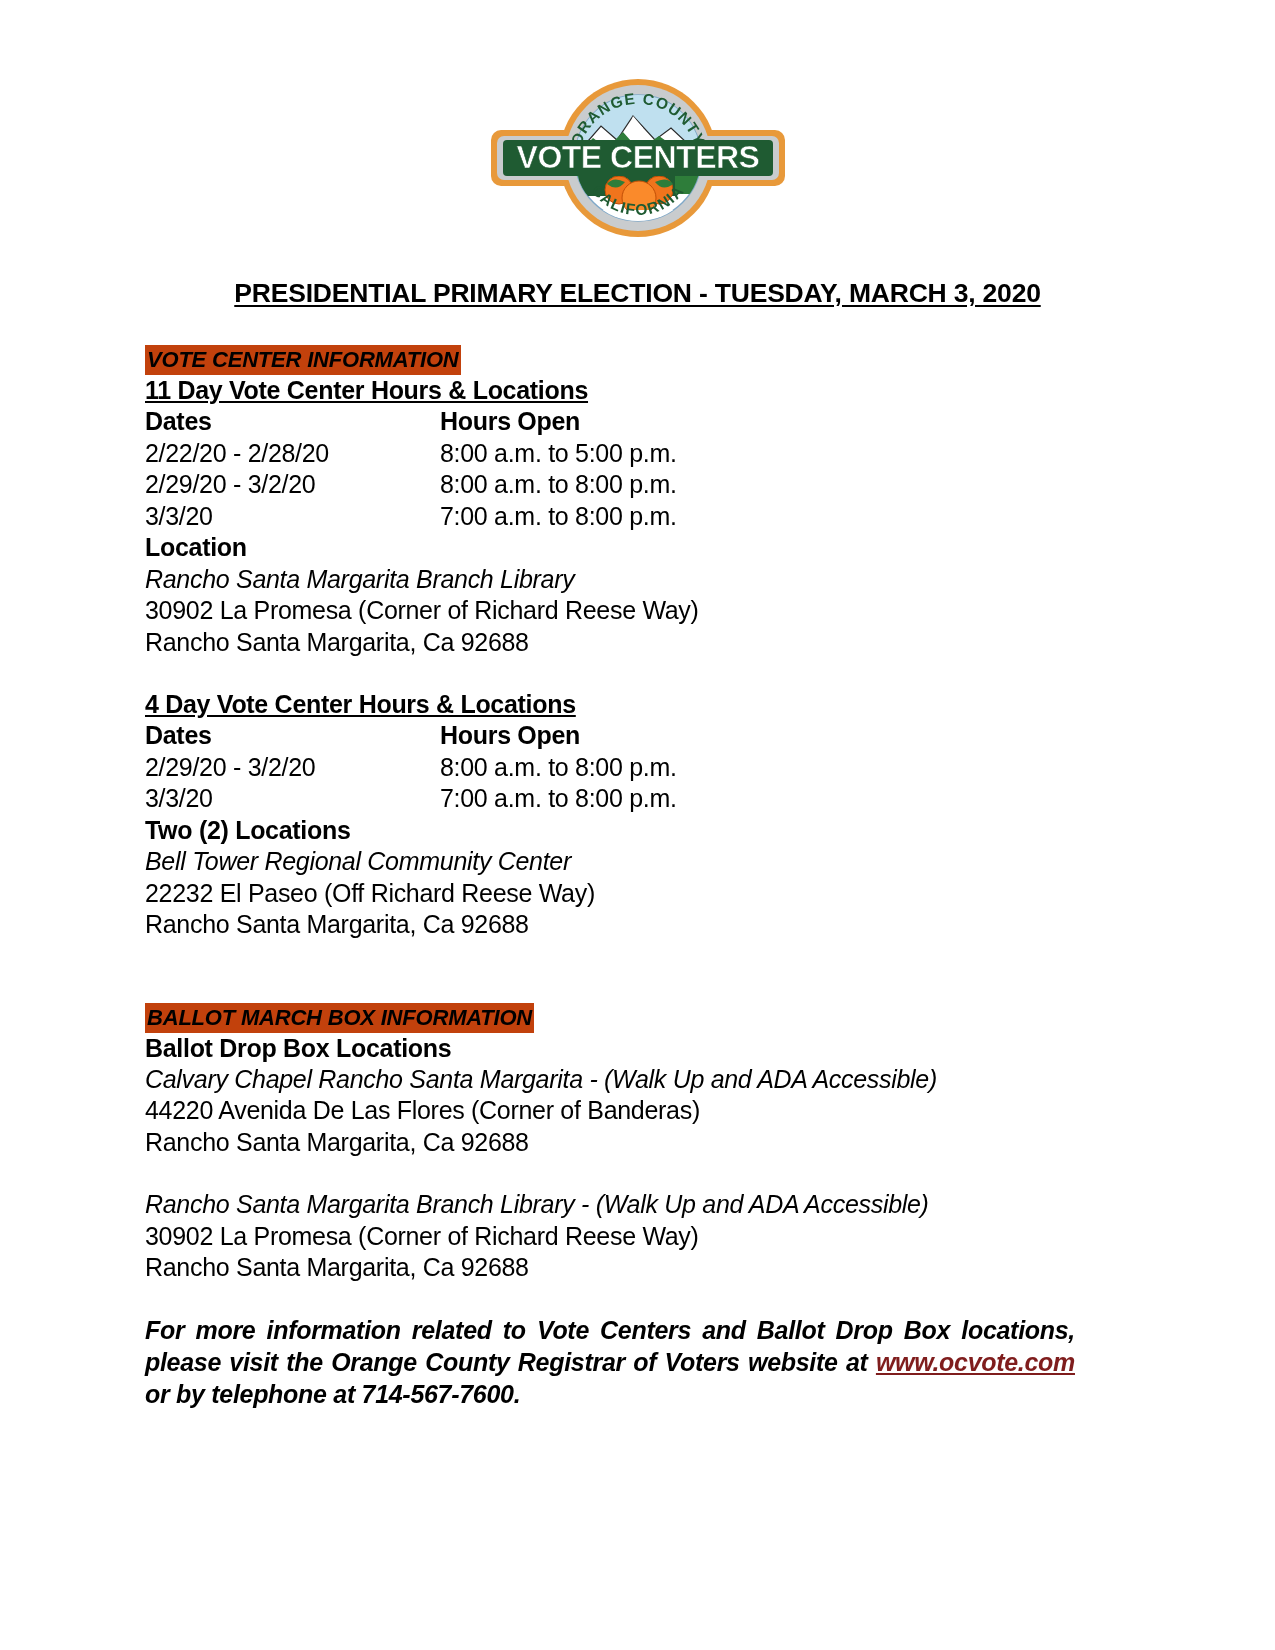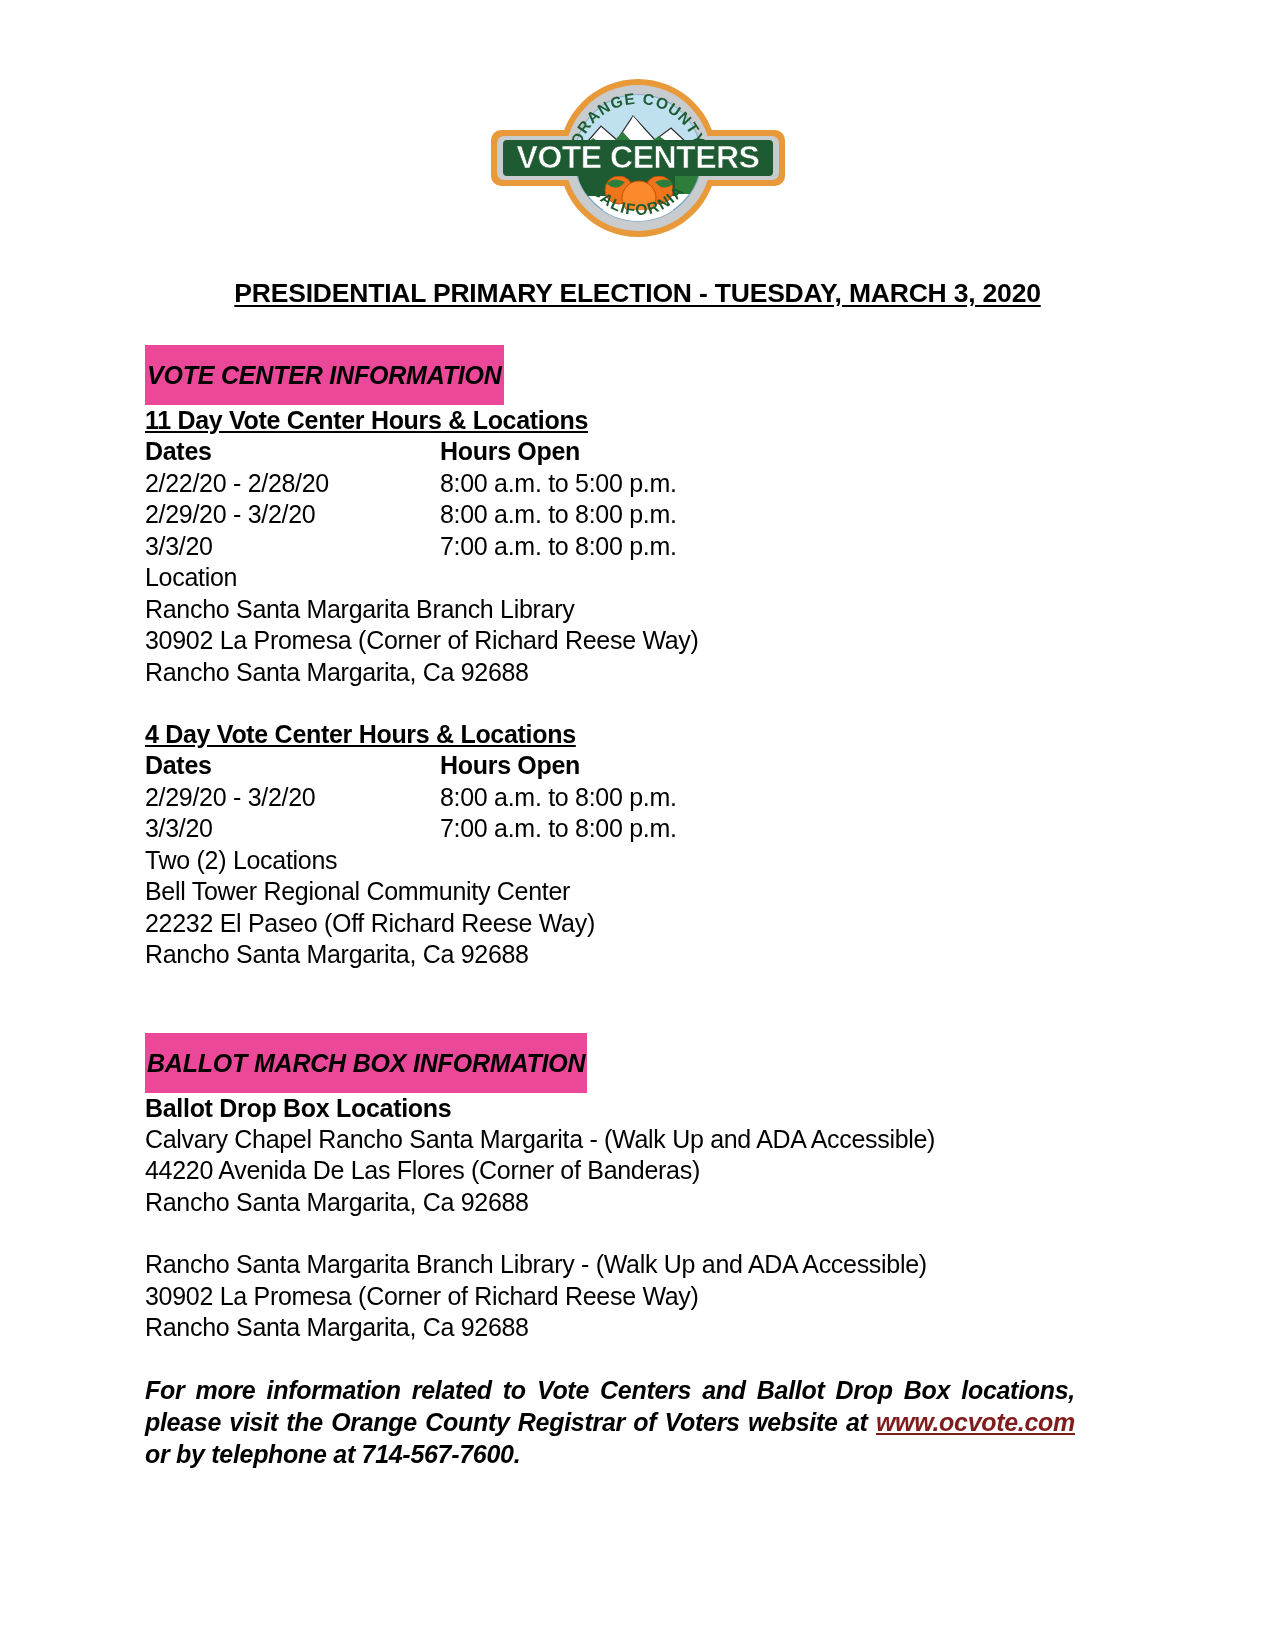--- a/index.html
+++ b/index.html
@@ -59,26 +59,26 @@
   
   .content {
     position: absolute;
     top: 345px;
     left: 145px;
     width: 945px;
   }
 
   .hl {
     display: inline-block;
-    background: #ec4899;
+    background: #c2410c;
     font-style: italic;
     font-weight: bold;
-    font-size: 25px;
+    font-size: 22px;
     line-height: 30px;
-    padding: 15px 2px;
+    padding: 0 2px;
     letter-spacing: -0.2px;
   }
 
   .subhead {
     font-weight: bold;
     font-size: 25px;
     line-height: 31px;
     display: inline-block;
     text-decoration: underline;
     text-underline-offset: 2px;
@@ -100,22 +100,22 @@
   .row .c1 { width: 295px; flex: none; }
   .row .c2 { flex: 1; }
   .row.hdr { font-weight: bold; }
 
   .line {
     font-size: 25px;
     line-height: 31.5px;
     letter-spacing: -0.3px;
     white-space: nowrap;
   }
-  .line.b { font-weight: normal; }
-  .line.i { }
+  .line.b { font-weight: bold; }
+  .line.i { font-style: italic; }
 
   .spacer { height: 31px; }
 
   .footer-note {
     margin-top: 30px;
     font-size: 25px;
     line-height: 32px;
     font-weight: bold;
     font-style: italic;
     text-align: justify;

